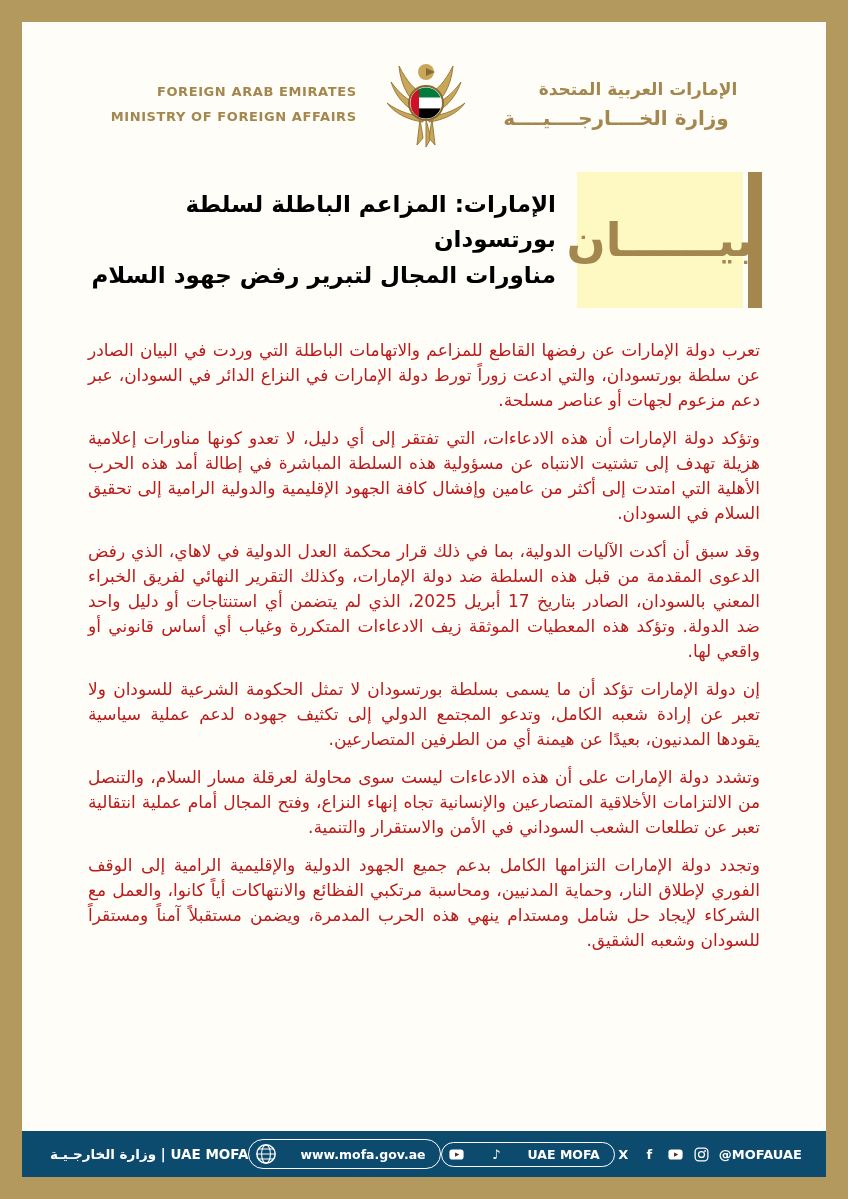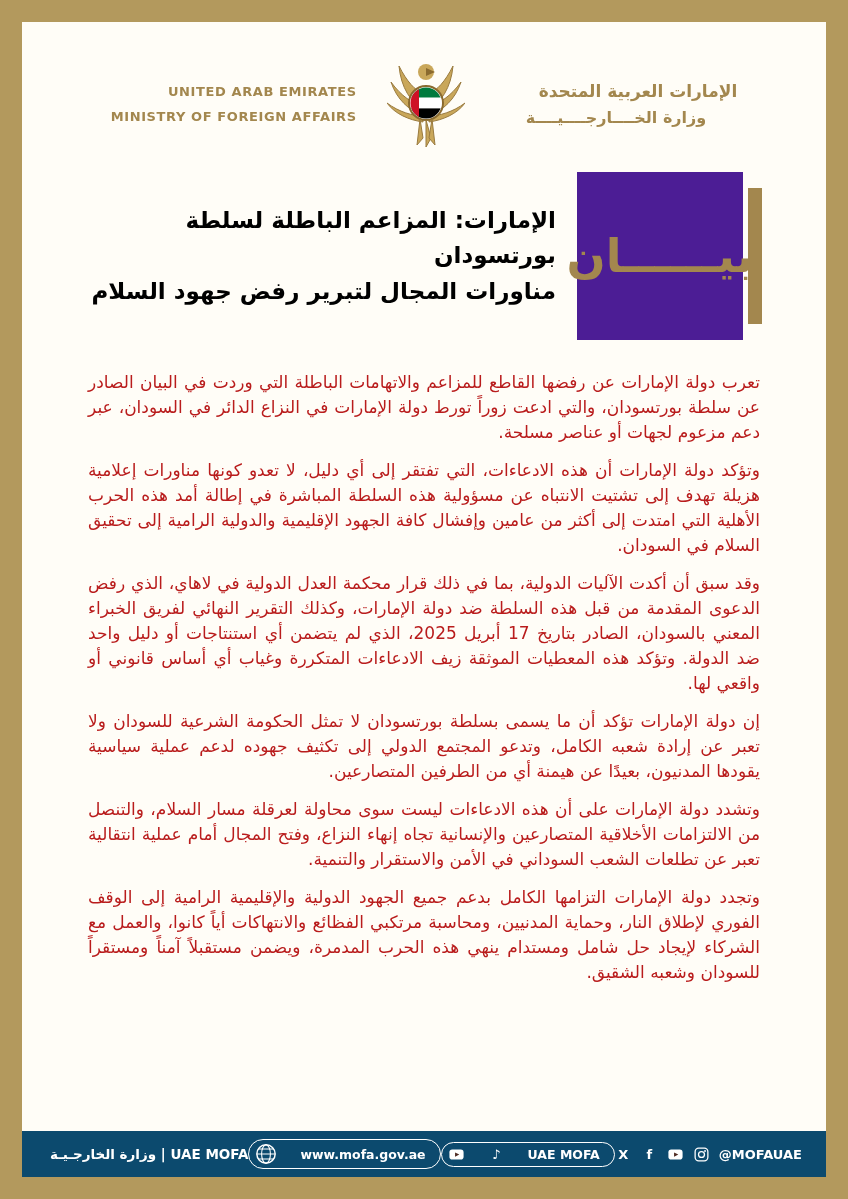--- a/index.html
+++ b/index.html
@@ -30,30 +30,30 @@
     color: #a3874e;
     font-size: 13px; font-weight: bold;
     letter-spacing: 0.6px; line-height: 1.95;
   }
   .emblem { width: 78px; height: 92px; flex: 0 0 auto; }
   .hdr-ar {
     direction: rtl; text-align: center;
     color: #a3874e; font-weight: bold;
   }
   .hdr-ar .l1 { font-size: 17px; padding-bottom: 7px; margin-left: 44px; }
-  .hdr-ar .l2 { font-size: 16px; text-align: center; }
+  .hdr-ar .l2 { font-size: 20px; text-align: center; }
 
   
   .band {
     display: flex; direction: rtl; align-items: center;
     gap: 5px; padding: 8px 64px 12px;
   }
   .band-bar { width: 14px; height: 136px; background: #a3874e; flex: 0 0 auto; }
   .band-box {
-    width: 166px; height: 168px; background: #4c1d95;
+    width: 166px; height: 136px; background: #fef9c3;
     display: flex; align-items: center; justify-content: center;
     flex: 0 0 auto; margin-left: 16px;
   }
   .band-box .lbl { font-size: 46px; font-weight: bold; color: #a3874e; }
   .headline {
     flex: 1; text-align: right;
     font-size: 23px; font-weight: bold; line-height: 1.55;
     color: #000000;
   }
 
@@ -95,21 +95,21 @@
   .handle-txt { margin-right: 18px; }
 </style>
 </head>
 <body>
 
 <div class="frame">
   <div class="sheet">
 
     <div class="hdr">
       <div class="hdr-en">
-        <div>UNITED ARAB EMIRATES</div>
+        <div>FOREIGN ARAB EMIRATES</div>
         <div>MINISTRY OF FOREIGN AFFAIRS</div>
       </div>
 
       <svg class="emblem" viewBox="0 0 78 92" aria-hidden="true">
 
         <g fill="#c9a75a" stroke="#9a7b3f" stroke-width="1">
           <path d="M36 52 C24 44 14 30 12 8 C20 24 28 32 36 36 Z"></path>
           <path d="M36 58 C22 52 10 42 4 24 C14 38 26 46 36 48 Z"></path>
           <path d="M36 64 C22 62 8 56 0 45 C12 54 26 58 36 58 Z"></path>
         </g>

